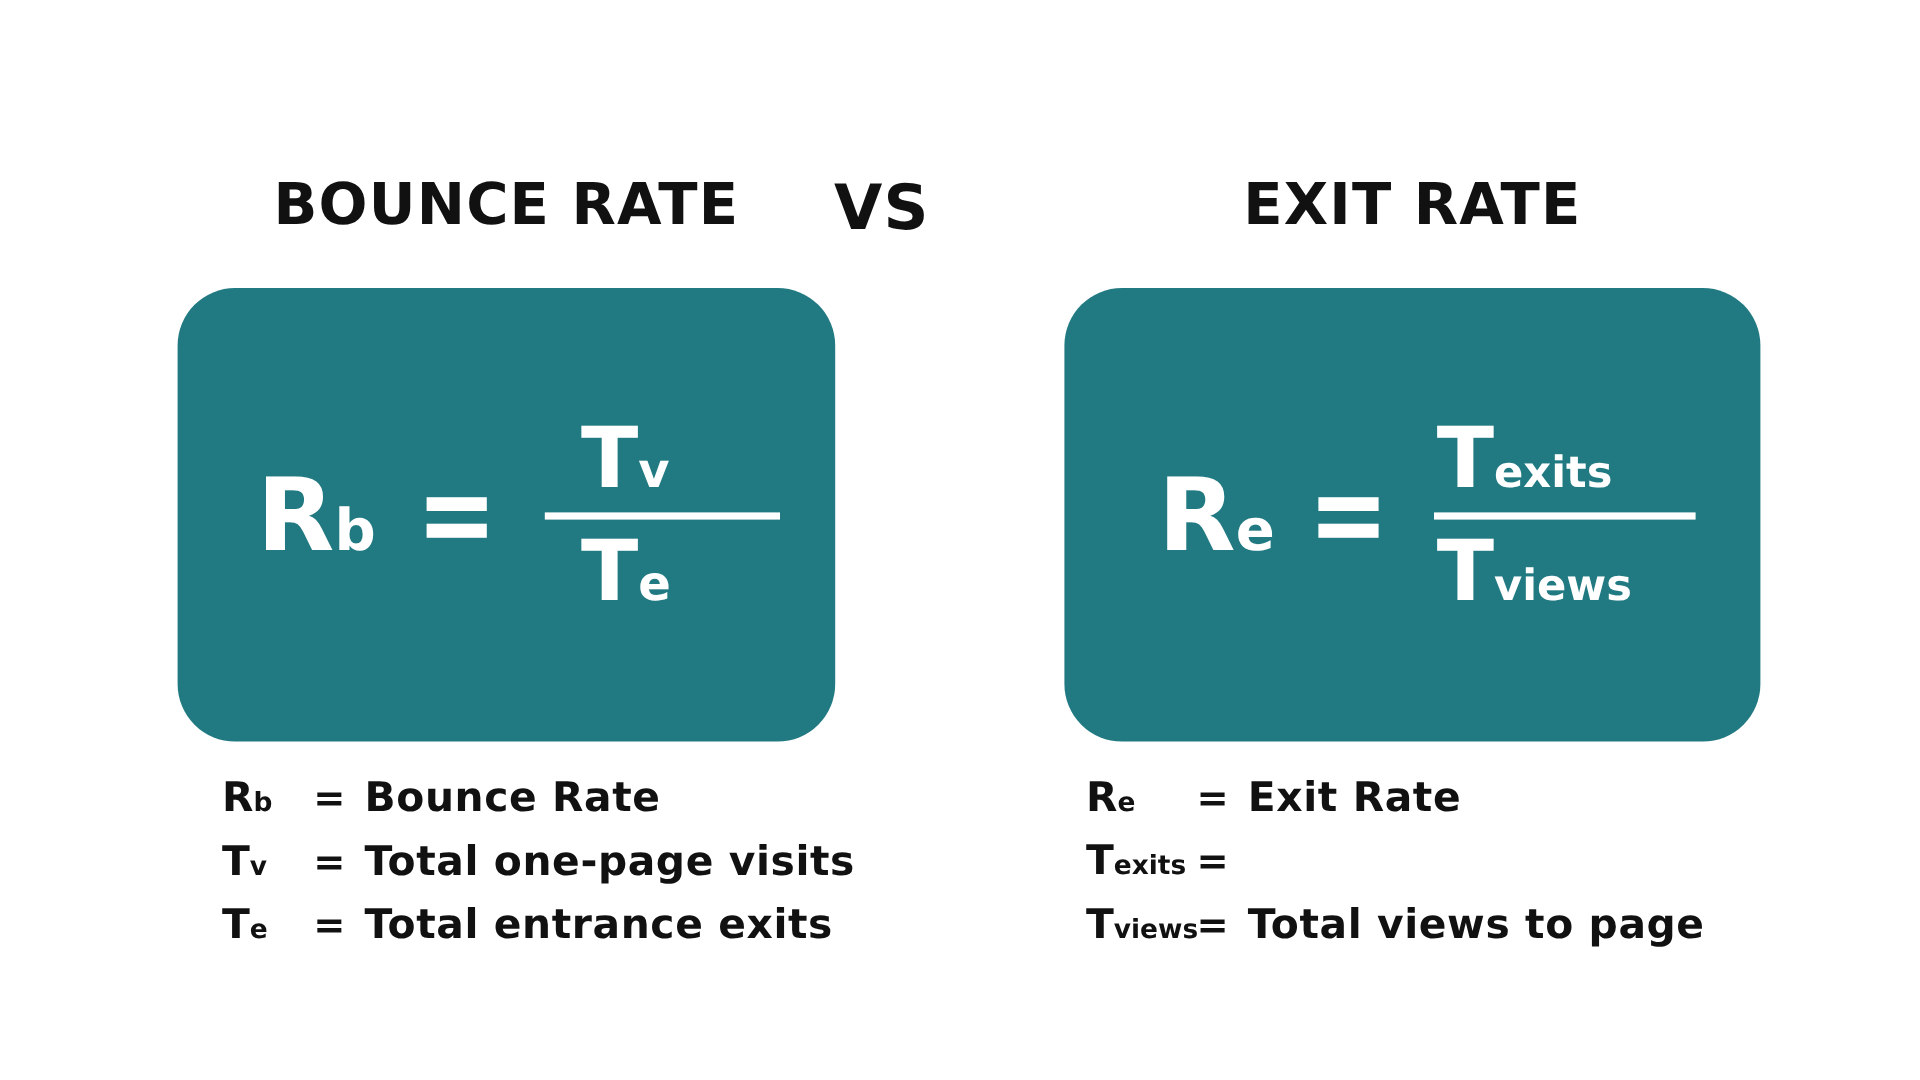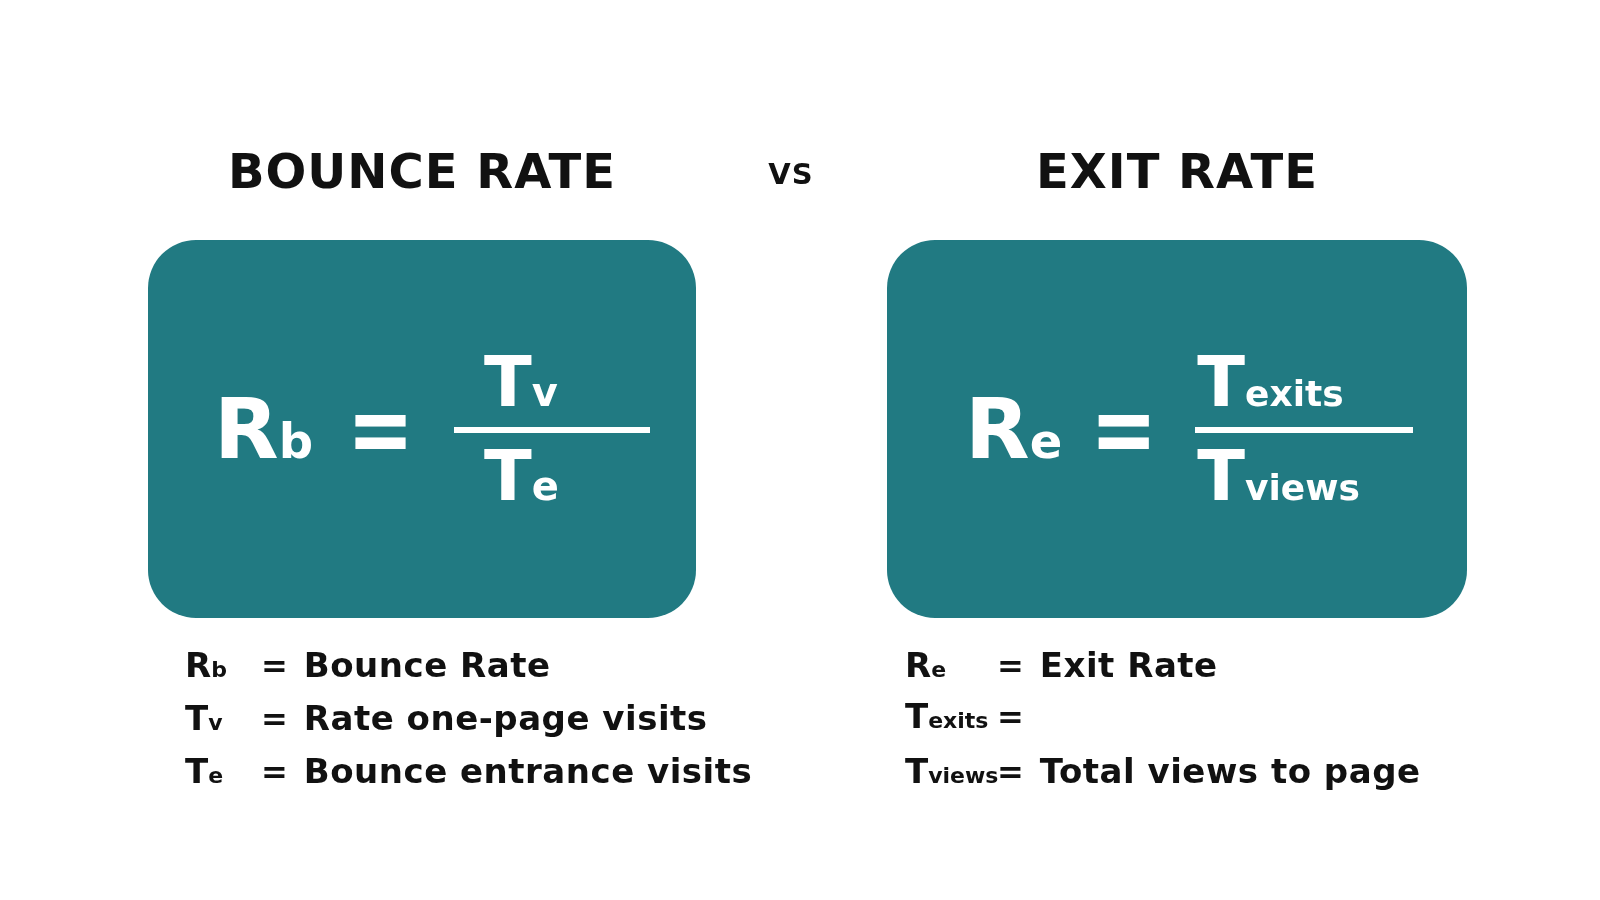--- a/index.html
+++ b/index.html
@@ -13,21 +13,21 @@
     font-family:"DejaVu Sans","Liberation Sans",sans-serif;}
   .canvas{position:relative;width:1600px;height:853px;background:var(--page-bg);overflow:hidden;}
 
   
   .title{position:absolute;top:142px;height:58px;line-height:58px;
     font-size:48px;font-weight:bold;letter-spacing:1px;color:var(--text-black);
     text-align:center;white-space:nowrap;}
   .left-title{left:148px;width:548px;}
   .right-title{left:887px;width:580px;}
   .vs{position:absolute;top:148px;left:695px;width:192px;height:52px;line-height:52px;
-    font-size:29px;font-weight:bold;letter-spacing:1px;color:var(--text-black);text-align:center;}
+    font-size:52px;font-weight:bold;letter-spacing:1px;color:var(--text-black);}
 
   
   .panel{position:absolute;top:240px;height:378px;background:var(--panel-teal);
     border-radius:48px;color:var(--formula-white);}
   .left-panel{left:148px;width:548px;}
   .right-panel{left:887px;width:580px;}
 
   
   .formula{position:absolute;top:0;left:0;right:0;bottom:0;
     display:flex;align-items:center;justify-content:flex-start;}
@@ -124,29 +124,29 @@
       </span>
       <span class="l-eq">=</span>
       <span class="l-text">Bounce Rate</span>
     </div>
     <div class="legend-row">
       <span class="l-sym">
         <span class="l-main">T</span>
         <span class="l-sub">v</span>
       </span>
       <span class="l-eq">=</span>
-      <span class="l-text">Rate one-page visits</span>
+      <span class="l-text">Total one-page visits</span>
     </div>
     <div class="legend-row">
       <span class="l-sym">
         <span class="l-main">T</span>
         <span class="l-sub">e</span>
       </span>
       <span class="l-eq">=</span>
-      <span class="l-text">Bounce entrance visits</span>
+      <span class="l-text">Total entrance exits</span>
     </div>
   </div>
 
   <div class="legend right-legend">
     <div class="legend-row">
       <span class="l-sym">
         <span class="l-main">R</span>
         <span class="l-sub">e</span>
       </span>
       <span class="l-eq">=</span>

